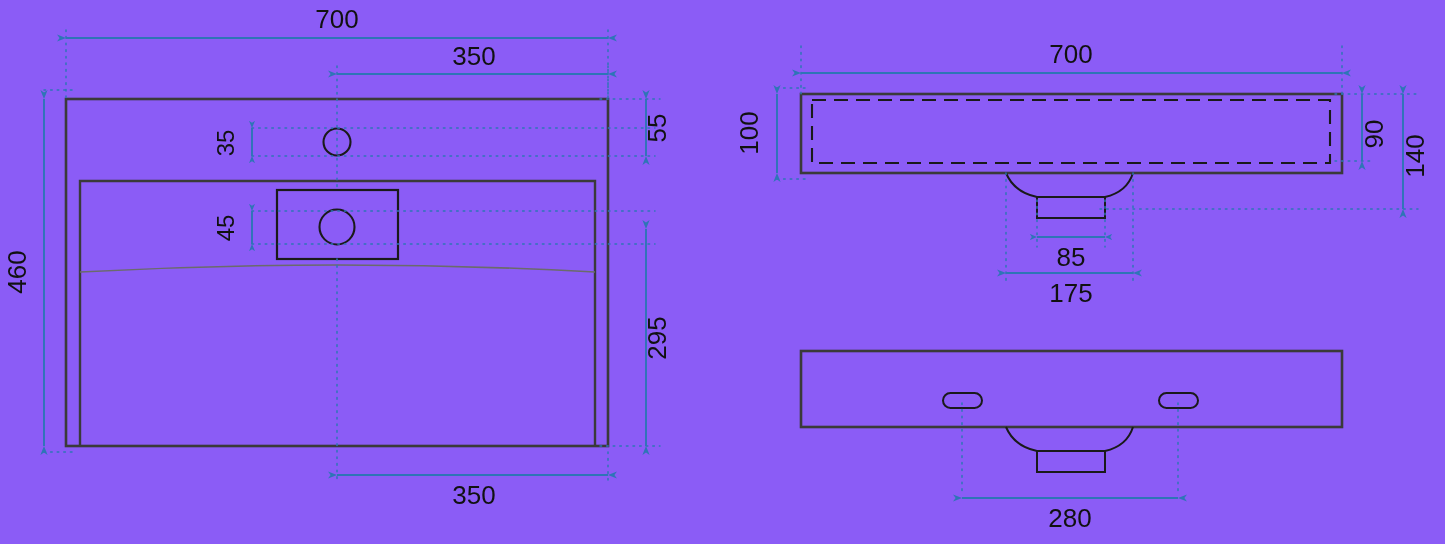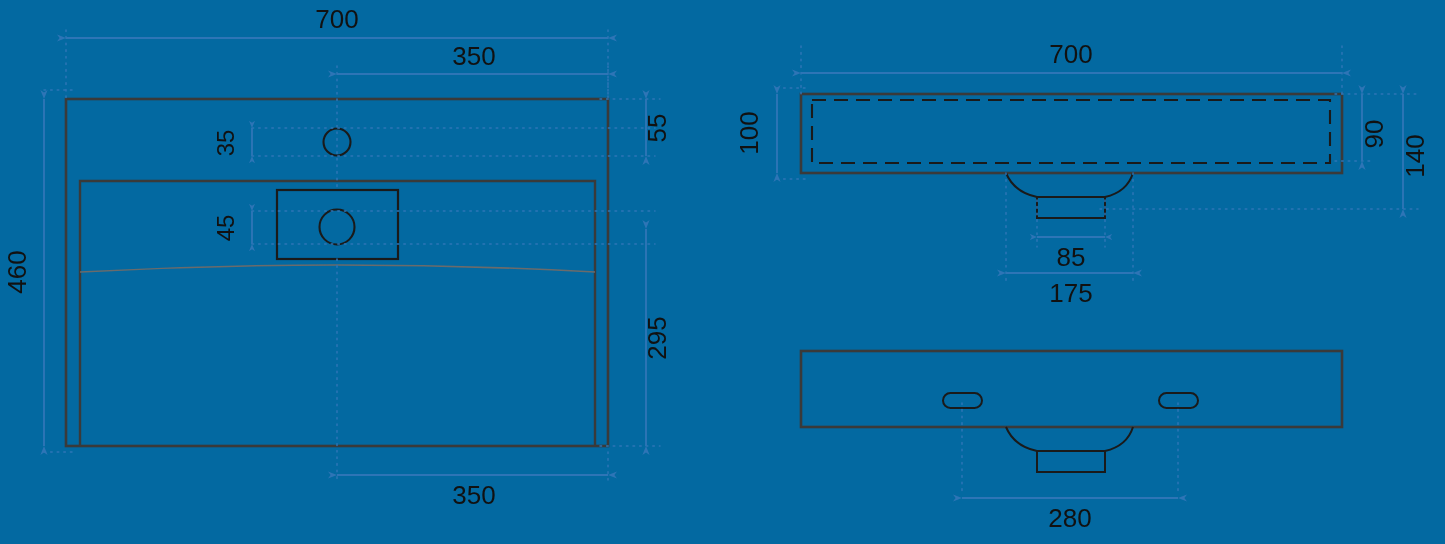--- a/index.html
+++ b/index.html
@@ -8,21 +8,21 @@
     padding: 0;
     background: #ffffff;
   }
   body {
     font-family: "Liberation Sans", sans-serif;
   }
   #drawing-root {
     position: relative;
     width: 1445px;
     height: 544px;
-    background: #0369a1;
+    background: #8b5cf6;
     overflow: hidden;
   }
   #drawing-svg {
     position: absolute;
     left: 0;
     top: 0;
     width: 1445px;
     height: 544px;
     display: block;
   }

